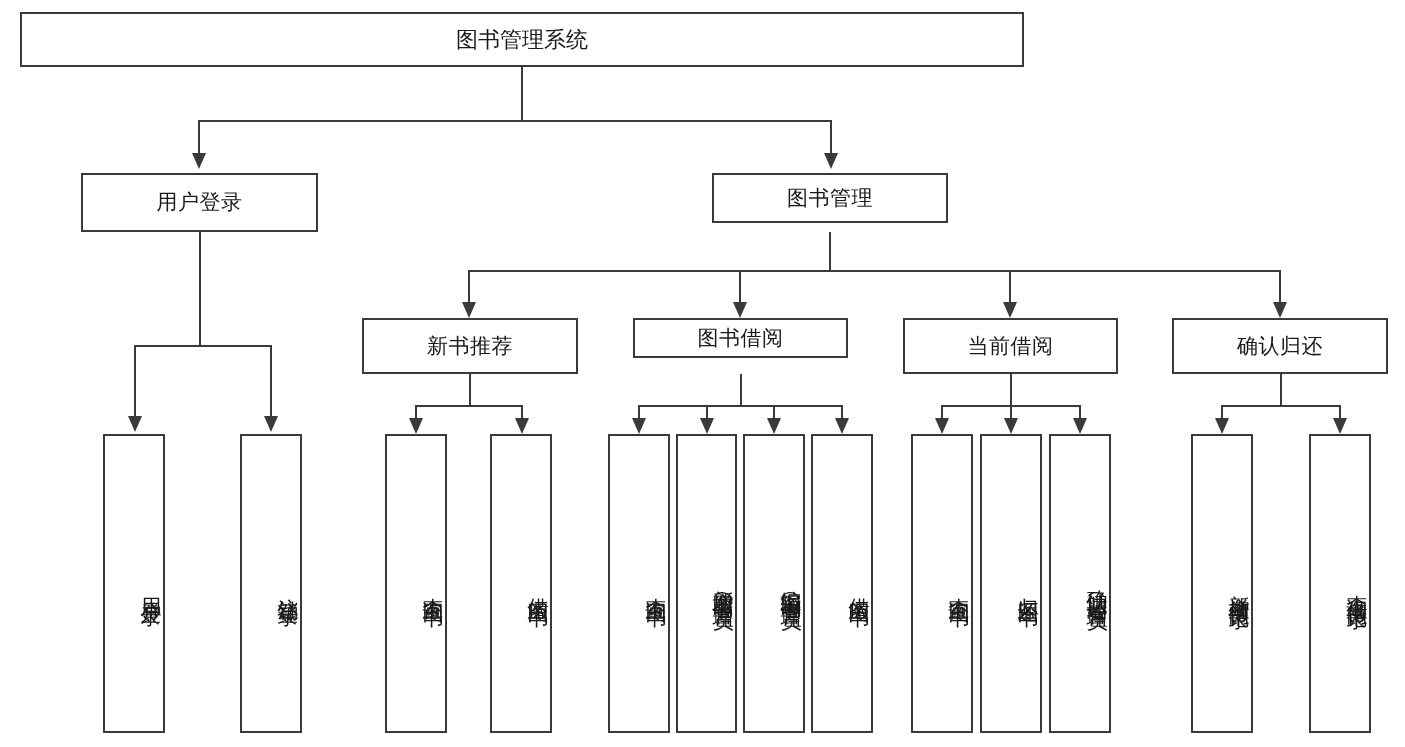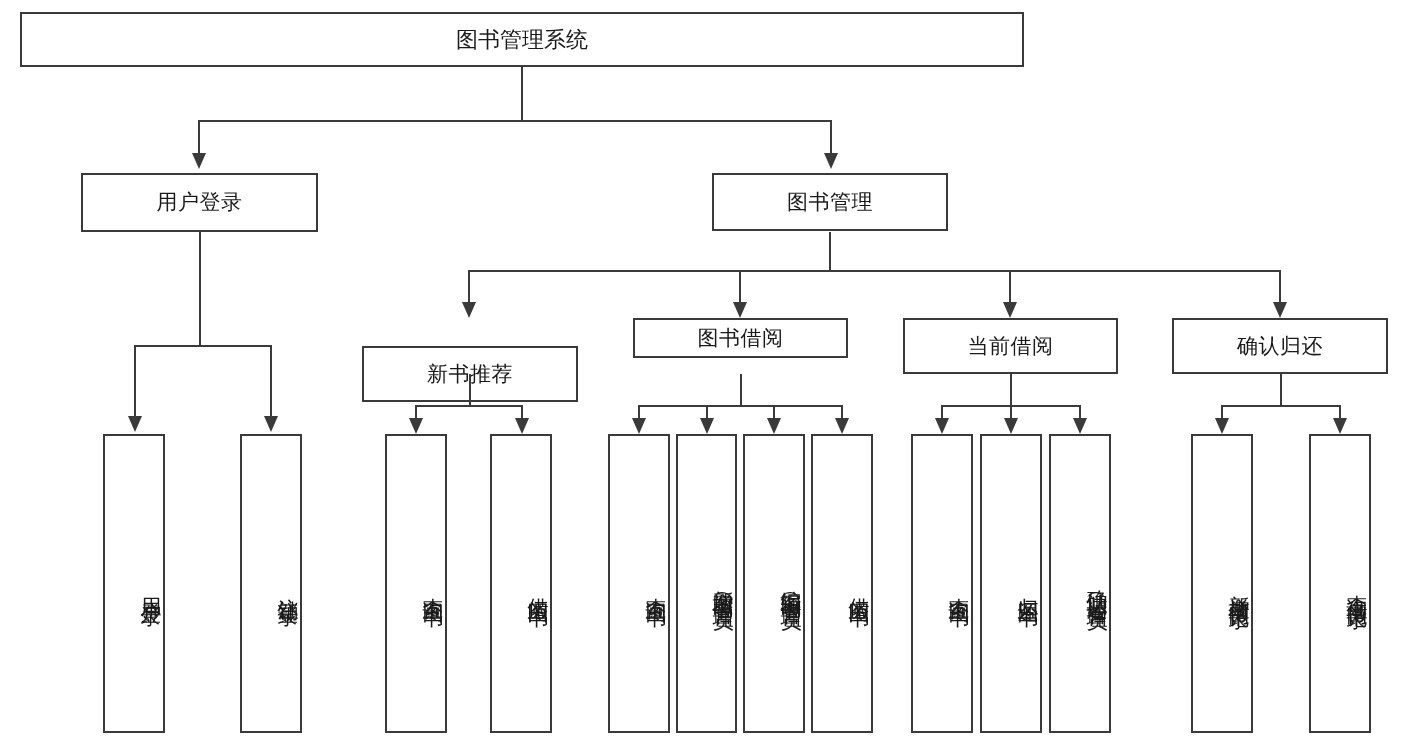--- a/index.html
+++ b/index.html
@@ -87,21 +87,21 @@
 
   <div class="edge v" style="left:198px; top:120px; height:34px;"></div>
   <div class="arrow" style="left:192px; top:153px;"></div>
 
   <div class="edge v" style="left:830px; top:120px; height:34px;"></div>
   <div class="arrow" style="left:824px; top:153px;"></div>
 
   <div class="node horiz" style="left:81px; top:173px; width:237px; height:59px;">
     <span>用户登录</span>
   </div>
-  <div class="node horiz" style="left:712px; top:173px; width:236px; height:58px;">
+  <div class="node horiz" style="left:712px; top:173px; width:236px; height:50px;">
     <span>图书管理</span>
   </div>
 
   <div class="edge v" style="left:199px; top:232px; height:113px;"></div>
   <div class="edge h" style="left:134px; top:345px; width:138px;"></div>
   <div class="edge v" style="left:134px; top:345px; height:72px;"></div>
   <div class="arrow" style="left:128px; top:416px;"></div>
   <div class="edge v" style="left:270px; top:345px; height:72px;"></div>
   <div class="arrow" style="left:264px; top:416px;"></div>
 
@@ -109,21 +109,21 @@
   <div class="edge h" style="left:468px; top:270px; width:812px;"></div>
   <div class="edge v" style="left:468px; top:270px; height:33px;"></div>
   <div class="arrow" style="left:462px; top:302px;"></div>
   <div class="edge v" style="left:739px; top:270px; height:33px;"></div>
   <div class="arrow" style="left:733px; top:302px;"></div>
   <div class="edge v" style="left:1009px; top:270px; height:33px;"></div>
   <div class="arrow" style="left:1003px; top:302px;"></div>
   <div class="edge v" style="left:1279px; top:270px; height:33px;"></div>
   <div class="arrow" style="left:1273px; top:302px;"></div>
 
-  <div class="node horiz" style="left:362px; top:318px; width:216px; height:56px;margin-top:28px;">
+  <div class="node horiz" style="left:362px; top:318px; width:216px; height:56px;">
     <span>新书推荐</span>
   </div>
   <div class="node horiz" style="left:633px; top:318px; width:215px; height:40px;">
     <span>图书借阅</span>
   </div>
   <div class="node horiz" style="left:903px; top:318px; width:215px; height:56px;">
     <span>当前借阅</span>
   </div>
   <div class="node horiz" style="left:1172px; top:318px; width:216px; height:56px;">
     <span>确认归还</span>

